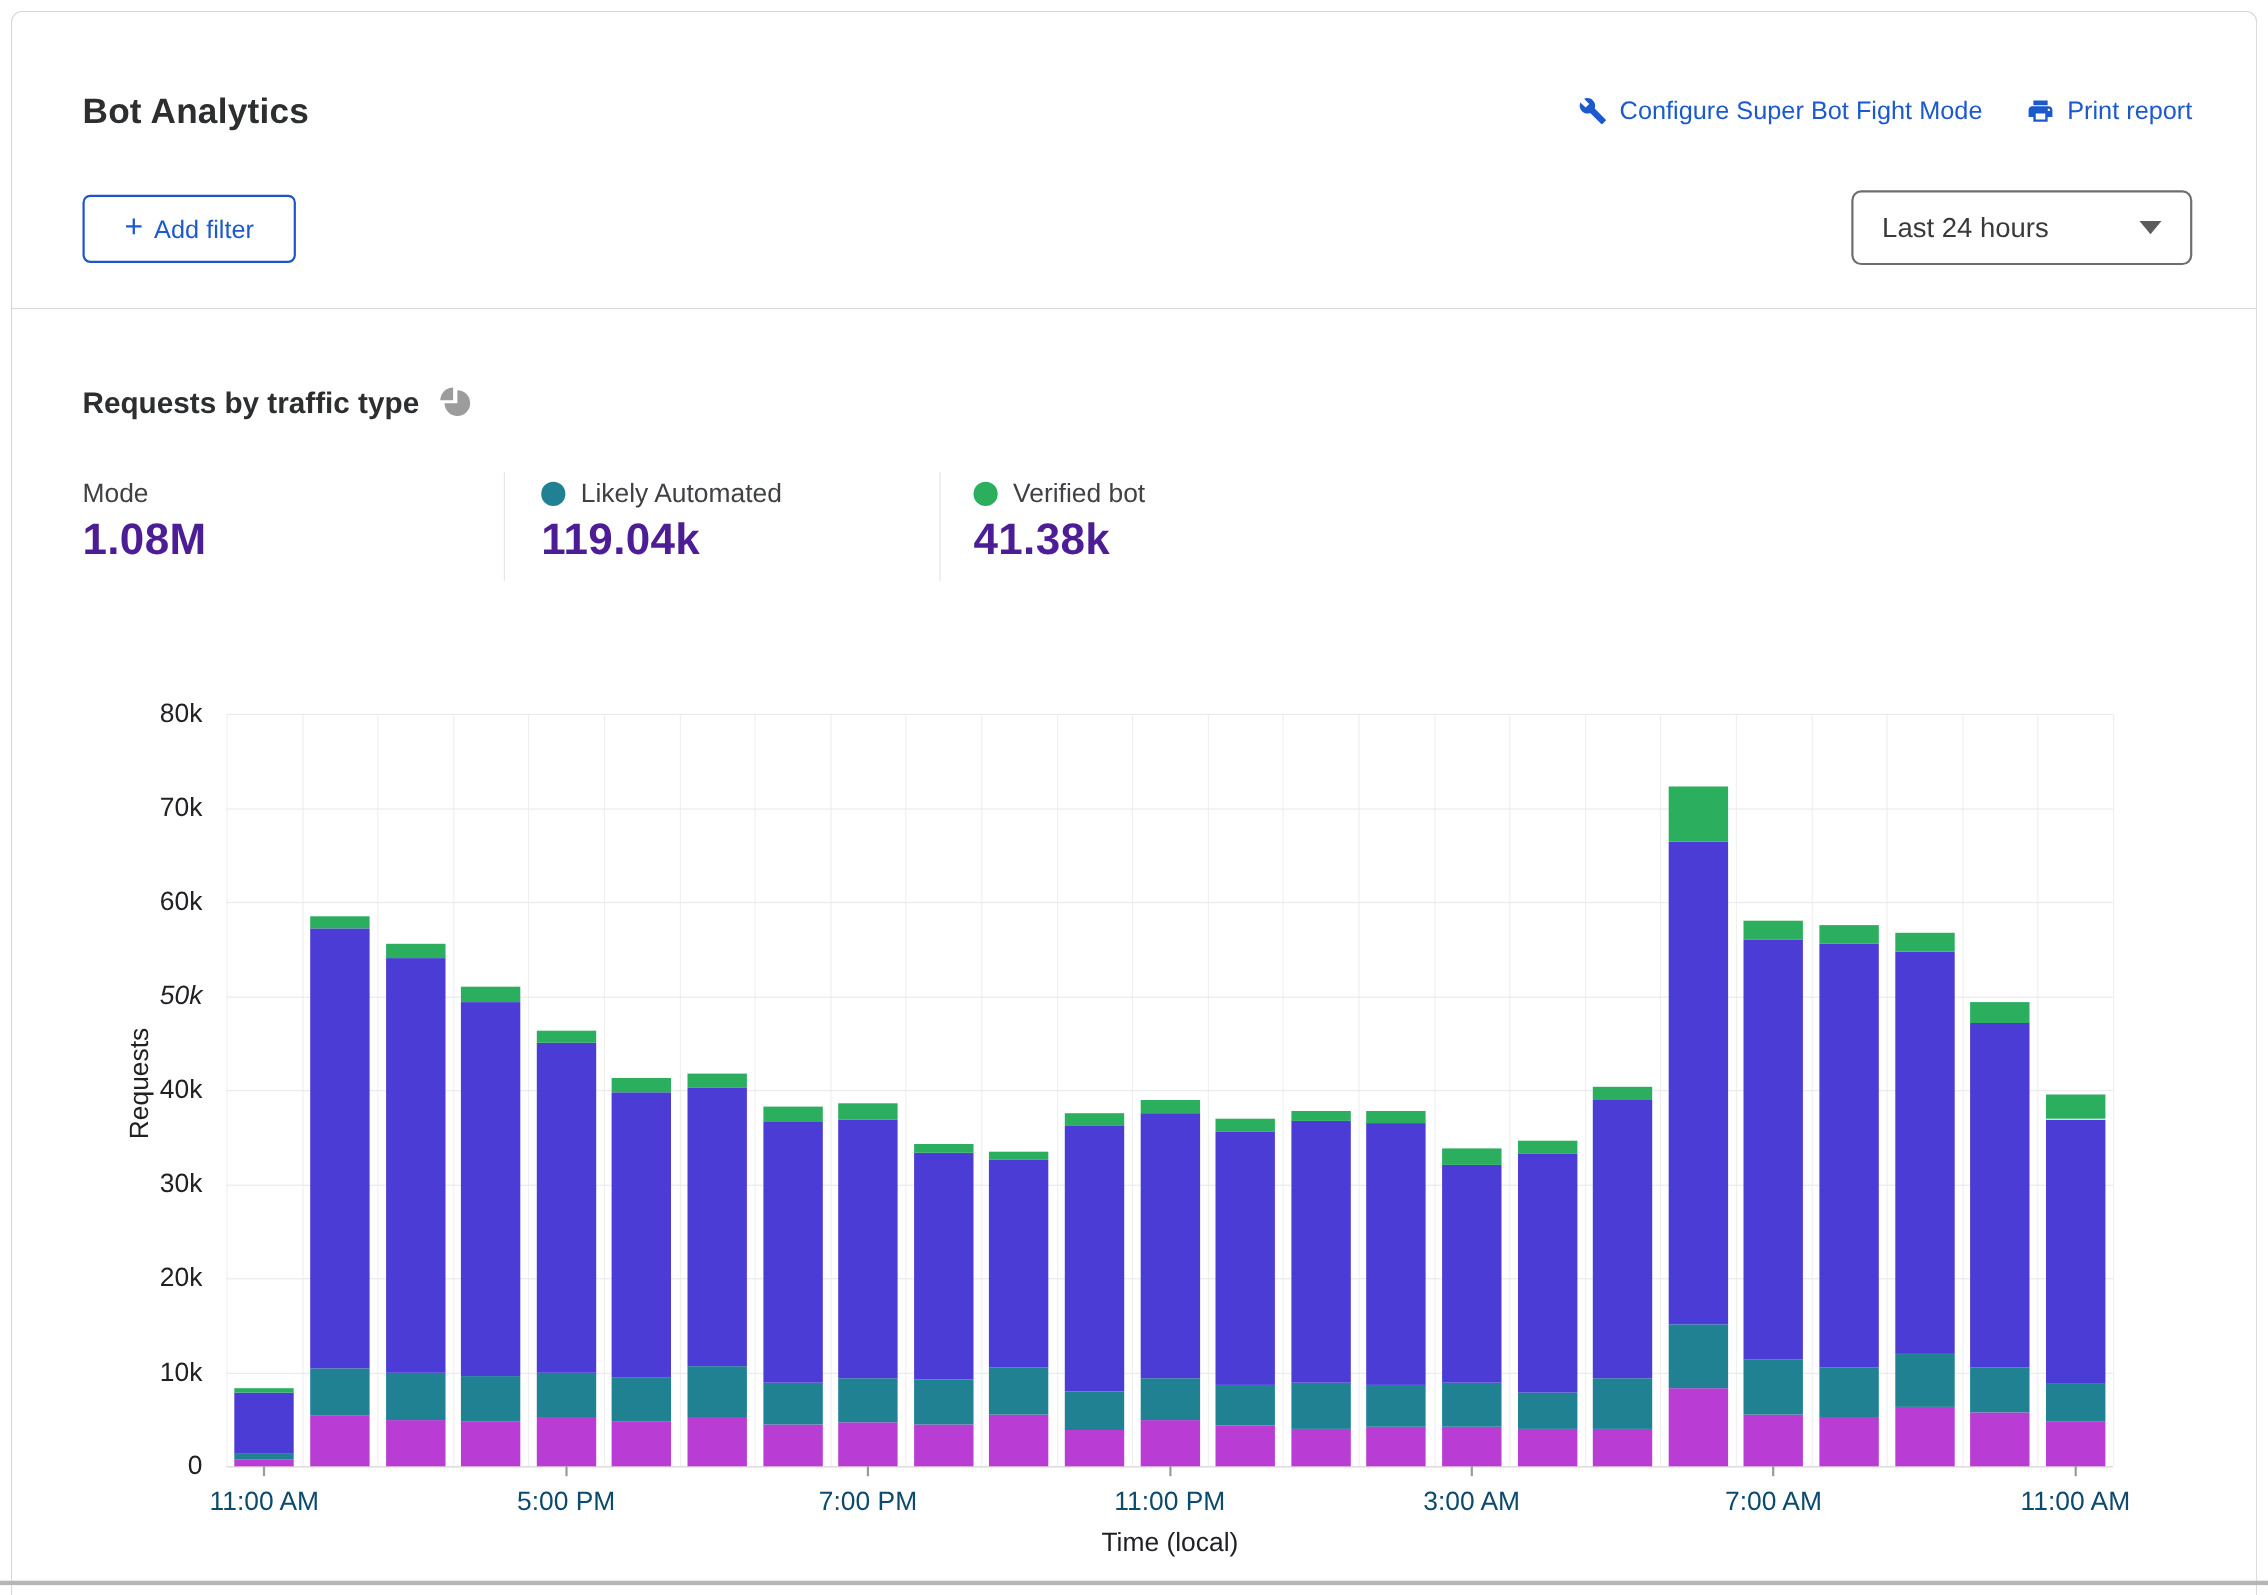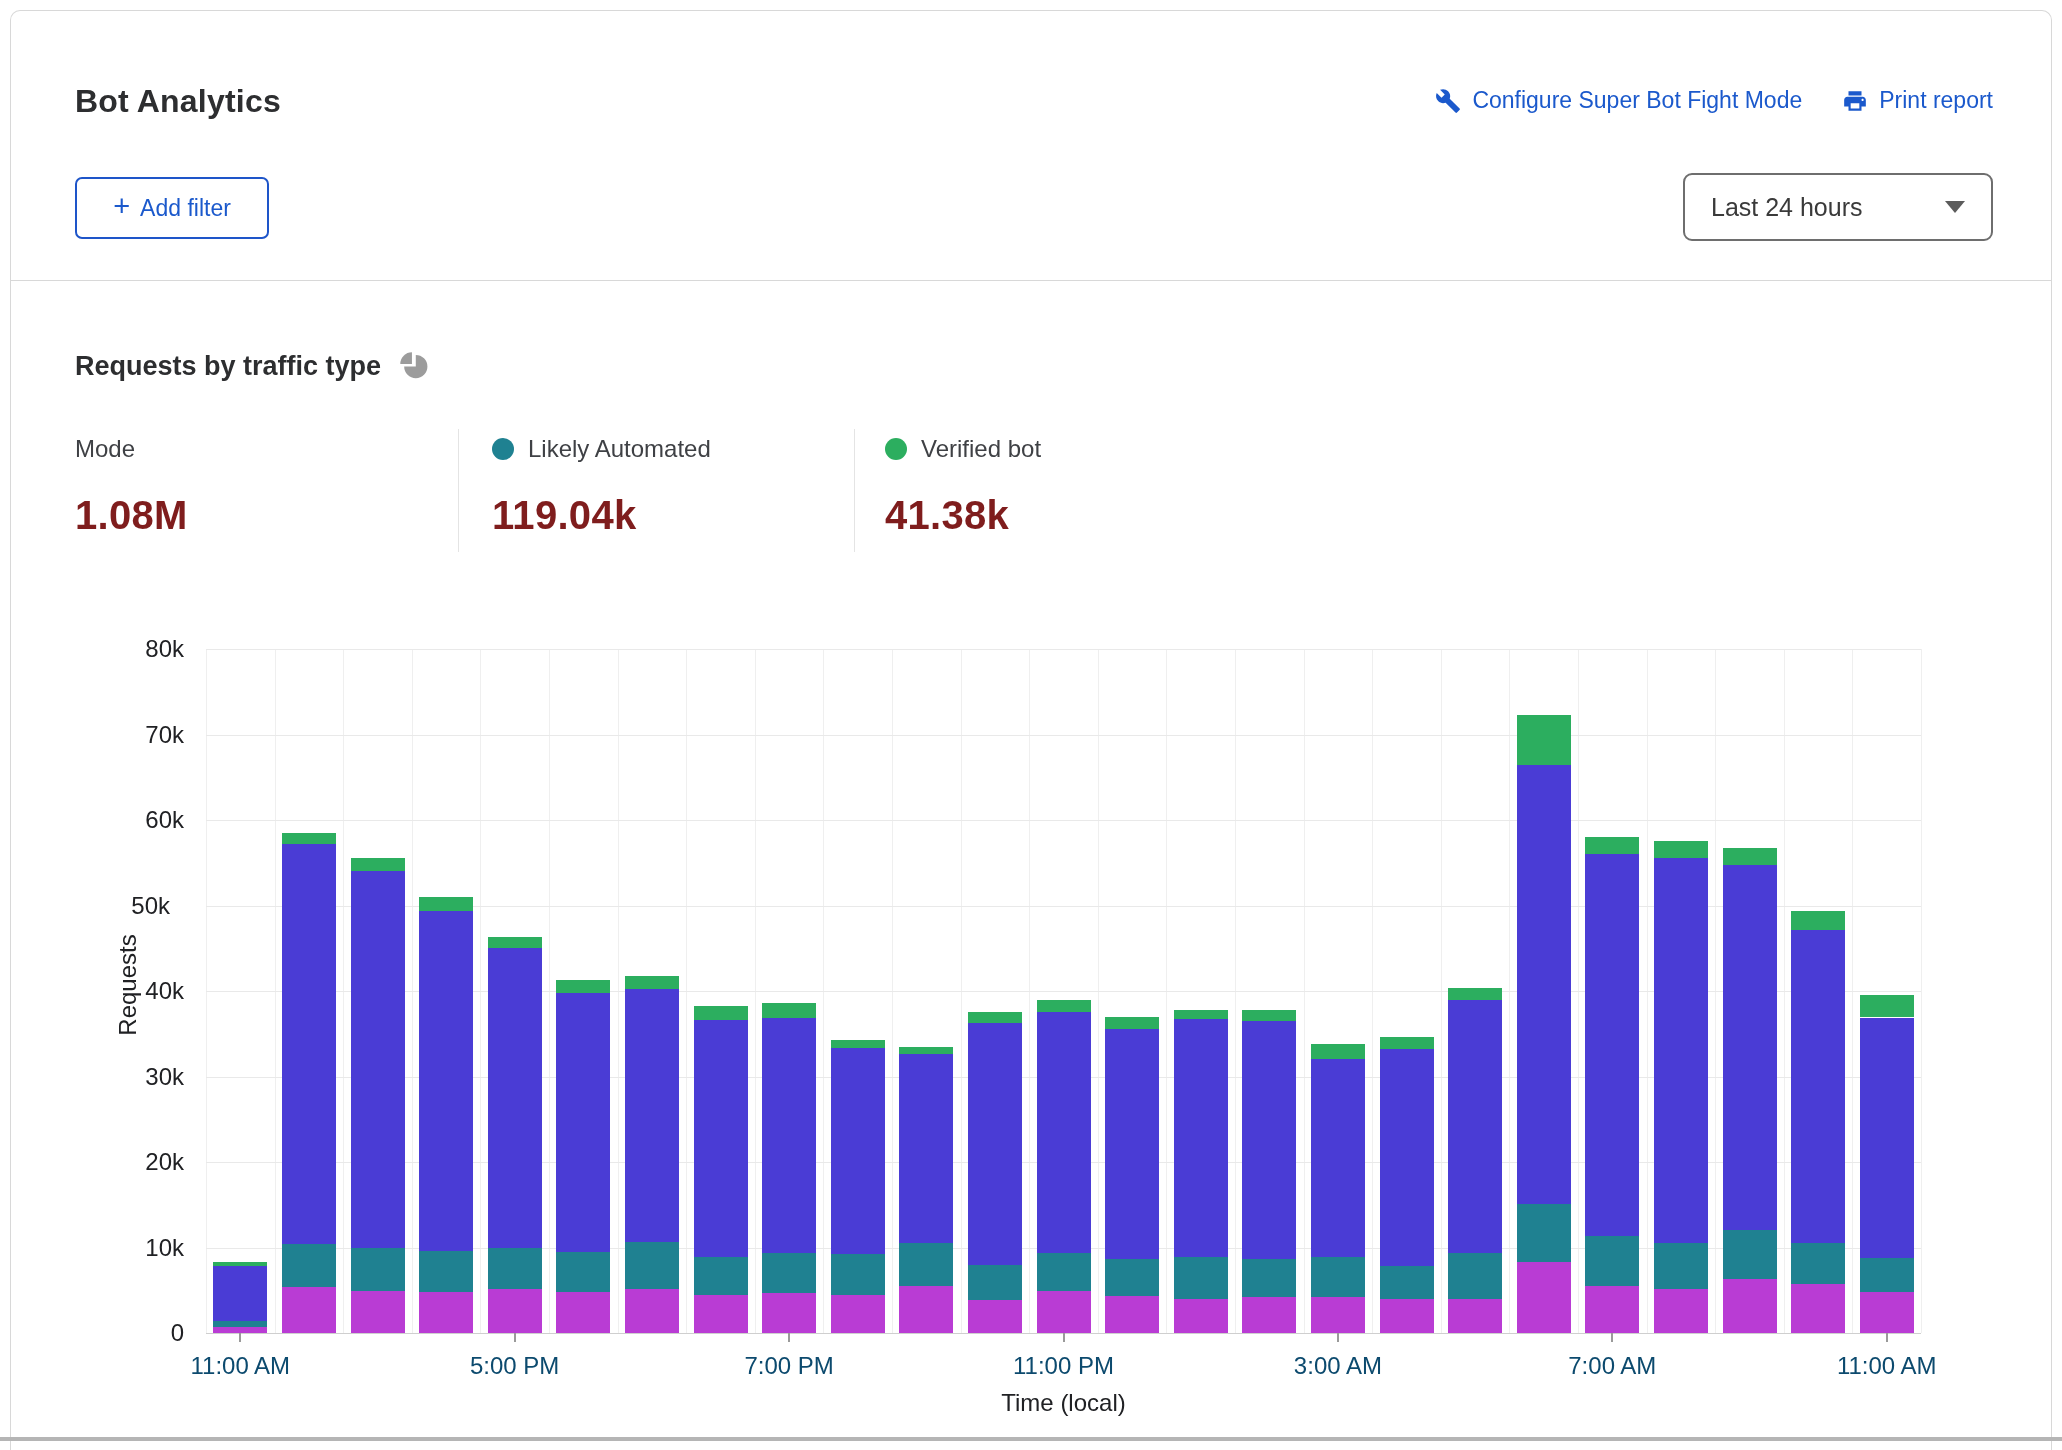--- a/index.html
+++ b/index.html
@@ -15,21 +15,21 @@
   .time-select .caret { margin-left:auto; width:0; height:0; border-left:10px solid transparent; border-right:10px solid transparent; border-top:12px solid #5c5c5c; }
   .header-divider { position:absolute; left:0; top:269px; width:100%; height:1px; background:#d8d8d8; }
   .section-title-row { position:absolute; left:64px; top:340px; display:flex; align-items:center; gap:18px; }
   .section-title { font-size:27px; font-weight:700; color:#2d2e30; }
   .pie-icon svg { display:block; }
   .stats-row { position:absolute; left:64px; top:418px; display:flex; align-items:flex-start; }
   .stat { padding-top:6px; padding-bottom:14px; }
   .stat + .stat { border-left:1px solid #e4e4e4; }
   .stat-label-row { display:flex; align-items:center; gap:14px; font-size:24px; color:#3f4145; }
   .stat-dot { width:22px; height:22px; border-radius:50%; flex:0 0 auto; }
-  .stat-value { margin-top:30px; font-size:40px; font-weight:700; color:#7f1d1d; letter-spacing:.3px; }
+  .stat-value { margin-top:6px; font-size:40px; font-weight:700; color:#4c1d95; letter-spacing:.3px; }
   
   .gridline-h { position:absolute; height:1px; background:#e9e9e9; }
   .gridline-h.base { background:#cfcfcf; }
   .gridline-v { position:absolute; width:1px; background:#efefef; }
   .bar-seg { position:absolute; }
   .ytick-label { position:absolute; text-align:right; font-size:24px; color:#202124; height:30px; line-height:30px; }
   .xtick-label { position:absolute; text-align:center; font-size:24px; color:#0c4a6e; height:30px; line-height:30px; }
   .xtick-mark { position:absolute; width:2px; height:9px; background:#9a9a9a; }
   .y-axis-title { position:absolute; left:66px; top:960px; font-size:24px; color:#202124; transform:rotate(-90deg); transform-origin:center; white-space:nowrap; }
   .x-axis-title { position:absolute; left:195px; width:1715px; top:1378px; text-align:center; font-size:24px; color:#202124; }
@@ -139,21 +139,21 @@
       <div class="ytick-label" style="left: 75px; width: 98px; top: 1307px;">0</div>
       <div class="gridline-h" style="left: 195px; top: 1236.5px; width: 1715px;"></div>
       <div class="ytick-label" style="left: 75px; width: 98px; top: 1221.5px;">10k</div>
       <div class="gridline-h" style="left: 195px; top: 1151px; width: 1715px;"></div>
       <div class="ytick-label" style="left: 75px; width: 98px; top: 1136px;">20k</div>
       <div class="gridline-h" style="left: 195px; top: 1065.5px; width: 1715px;"></div>
       <div class="ytick-label" style="left: 75px; width: 98px; top: 1050.5px;">30k</div>
       <div class="gridline-h" style="left: 195px; top: 980px; width: 1715px;"></div>
       <div class="ytick-label" style="left: 75px; width: 98px; top: 965px;">40k</div>
       <div class="gridline-h" style="left: 195px; top: 894.5px; width: 1715px;"></div>
-      <div class="ytick-label" style="left: 61px; width: 98px; top: 879.5px;">50k</div>
+      <div class="ytick-label" style="left: 75px; width: 98px; top: 879.5px; font-style: italic;">50k</div>
       <div class="gridline-h" style="left: 195px; top: 809px; width: 1715px;"></div>
       <div class="ytick-label" style="left: 75px; width: 98px; top: 794px;">60k</div>
       <div class="gridline-h" style="left: 195px; top: 723.5px; width: 1715px;"></div>
       <div class="ytick-label" style="left: 75px; width: 98px; top: 708.5px;">70k</div>
       <div class="gridline-h" style="left: 195px; top: 638px; width: 1715px;"></div>
       <div class="ytick-label" style="left: 75px; width: 98px; top: 623px;">80k</div>
       <div class="bar-seg" style="left: 202.3px; width: 54px; height: 5.985px; top: 1316.02px; background: rgb(185, 60, 212);"></div>
       <div class="bar-seg" style="left: 202.3px; width: 54px; height: 5.985px; top: 1310.03px; background: rgb(31, 129, 145);"></div>
       <div class="bar-seg" style="left: 202.3px; width: 54px; height: 54.72px; top: 1255.31px; background: rgb(74, 60, 213);"></div>
       <div class="bar-seg" style="left: 202.3px; width: 54px; height: 4.275px; top: 1251.04px; background: rgb(44, 174, 95);"></div>

